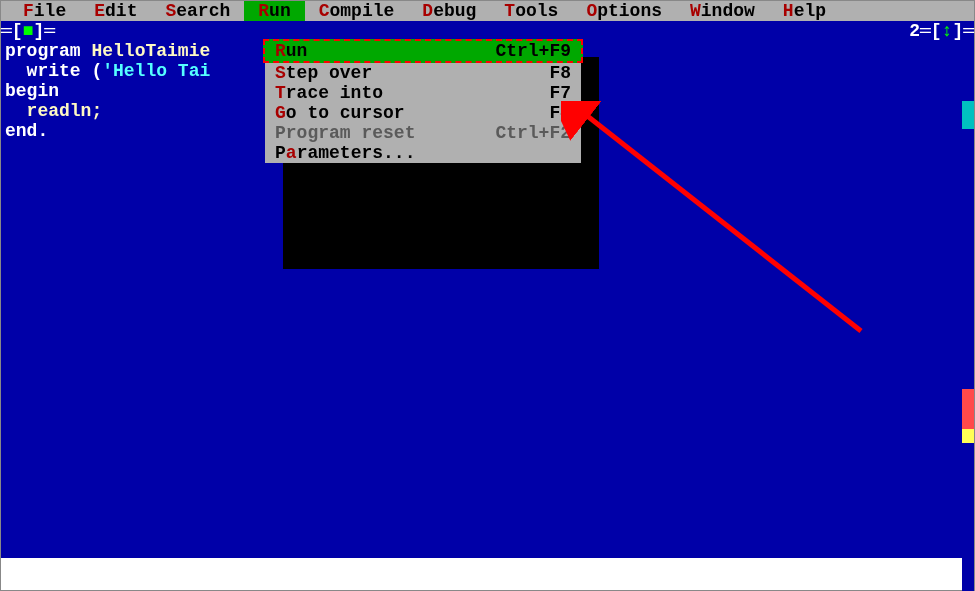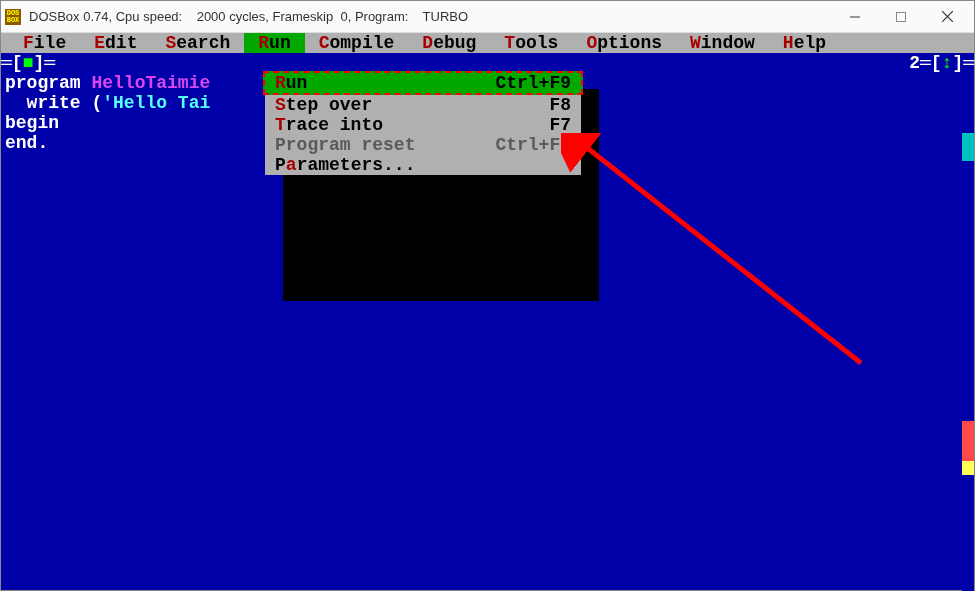--- a/index.html
+++ b/index.html
@@ -96,21 +96,21 @@
     color: #fff;
     white-space: pre;
   }
   .frame-top .close-br { color: #fff; }
   .frame-top .close-sq { color: #00ff00; }
   .frame-top .fill { flex:1; }
   .frame-top .right-mark .num { color:#fff; }
   .frame-top .right-mark .up { color:#00ff00; }
   .code-line { white-space: pre; }
   .kw { color: #fff; }
-  .id { color: #d946ef; }
+  .id { color: #fef9c3; }
   .str { color: #55ffff; }
   .dropdown {
     position: absolute;
     top: 40px;
     left: 264px;
     background: #b0b0b0;
     width: 316px;
     border: none;
     z-index: 5;
   }
@@ -161,43 +161,20 @@
   .seg.blue  { background:#0000a8; }
   .seg.cyan  { background:#00c0c0; }
   .seg.red   { background:#ff4a4a; }
   .seg.yellow{ background:#ffff55; }
 </style>
 </head>
 <body>
 
 <div class="window">
 
-  <div class="titlebar">
-    <span class="icon">DOS
-BOX</span>
-    <span class="title-text">DOSBox 0.74, Cpu speed:    2000 cycles, Frameskip  0, Program:    TURBO</span>
-    <div class="controls">
-      <div class="ctl">
-        <svg width="10" height="10">
-            <line x1="0" y1="5" x2="10" y2="5" stroke="#333" stroke-width="1"></line>
-          </svg>
-      </div>
-      <div class="ctl">
-        <svg width="10" height="10">
-            <rect x="0.5" y="0.5" width="9" height="9" fill="none" stroke="#888" stroke-width="1"></rect>
-          </svg>
-      </div>
-      <div class="ctl">
-        <svg width="11" height="11">
-            <line x1="0" y1="0" x2="11" y2="11" stroke="#333" stroke-width="1.2"></line>
-            <line x1="11" y1="0" x2="0" y2="11" stroke="#333" stroke-width="1.2"></line>
-          </svg>
-      </div>
-    </div>
-  </div>
 
   <div class="content">
 
     <div class="menubar">
       <span class="menuitem"><span class="hk">F</span><span>ile</span></span>
       <span class="menuitem"><span class="hk">E</span><span>dit</span></span>
       <span class="menuitem"><span class="hk">S</span><span>earch</span></span>
       <span class="menuitem active"><span class="hk">R</span><span>un</span></span>
       <span class="menuitem"><span class="hk">C</span><span>ompile</span></span>
       <span class="menuitem"><span class="hk">D</span><span>ebug</span></span>
@@ -214,37 +191,42 @@
       <span class="close-br">]</span>
       <span>═</span>
       <span class="fill"></span>
       <span class="right-mark"><span class="num">2</span><span>═[</span><span class="up">↕</span><span>]═</span></span>
     </div>
 
     <div class="editor">
       <div class="code-line"><span class="kw">program </span><span class="id">HelloTaimie</span></div>
       <div class="code-line"><span class="kw">  write (</span><span class="str">'Hello Tai</span></div>
       <div class="code-line"><span class="kw">begin</span></div>
+      <div class="code-line"><span class="id">  readln;</span></div>
       <div class="code-line"><span class="kw">end.</span></div>
     </div>
 
     <div class="dd-shadow"></div>
 
     <div class="dropdown">
       <div class="dd-row selected">
         <span><span class="hk">R</span><span>un</span></span>
         <span>Ctrl+F9</span>
       </div>
       <div class="dd-row">
         <span><span class="hk">S</span><span>tep over</span></span>
         <span>F8</span>
       </div>
       <div class="dd-row">
         <span><span class="hk">T</span><span>race into</span></span>
         <span>F7</span>
+      </div>
+      <div class="dd-row">
+        <span><span class="hk">G</span><span>o to cursor</span></span>
+        <span>F4</span>
       </div>
       <div class="dd-row disabled">
         <span><span class="hk">P</span><span>rogram reset</span></span>
         <span>Ctrl+F2</span>
       </div>
       <div class="dd-row">
         <span><span>P</span><span class="hk">a</span><span>rameters...</span></span>
         <span></span>
       </div>
     </div>

